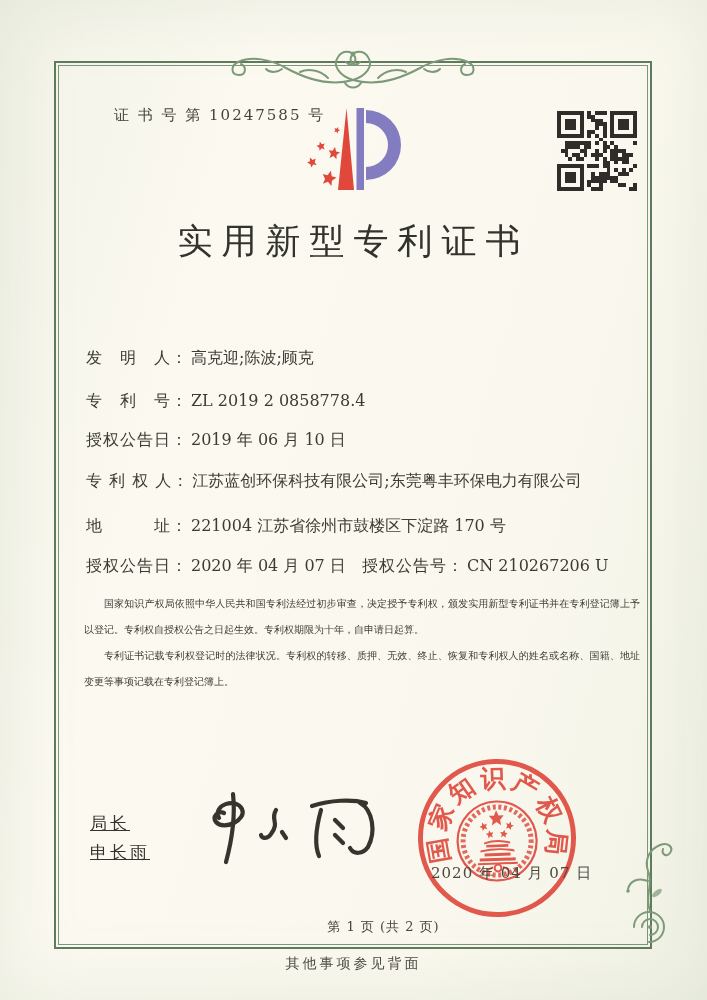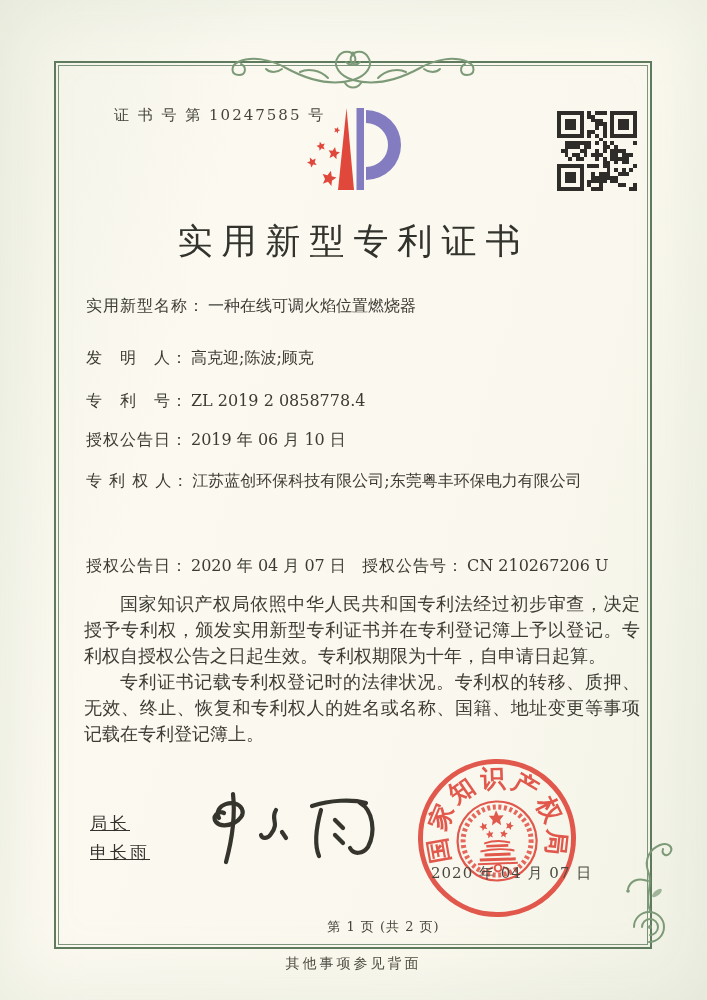--- a/index.html
+++ b/index.html
@@ -15,21 +15,21 @@
   .frame-outer{position:absolute;left:54px;top:61px;width:594px;height:884px;
     border:2px solid var(--frame-green,#5f7b5e);}
   .frame-inner{position:absolute;inset:2px;border:1px solid var(--frame-green,#5f7b5e);opacity:.8;}
   .cert-no{left:86px;top:106px;font-size:15px;letter-spacing:2px;color:#45443c;margin-left:28px;}
   .title{left:0;top:218px;width:100%;text-align:center;font-size:35px;font-weight:400;
     letter-spacing:9px;color:#33332d;}
   .frow{position:absolute;left:86px;white-space:nowrap;font-size:16px;}
   .flabel{letter-spacing:1px;}
   .fvalue{margin-left:3px;}
   .fcol2{position:absolute;left:276px;top:0;white-space:nowrap;text-align:center;}
-  .paras{left:84px;top:591px;width:556px;font-size:18px;line-height:26px;color:#3e3d35;text-align:justify;}
+  .paras{left:84px;top:591px;width:556px;font-size:10px;line-height:26px;color:#3e3d35;text-align:justify;}
   .paras p{margin:0;text-indent:2em;}
   .director-label,.director-name{left:90px;font-size:17px;letter-spacing:3px;
     font-family:"DejaVu Sans","Liberation Sans",sans-serif;color:#34332d;text-decoration:underline;}
   .director-label{top:812px;}
   .director-name{top:841px;}
   .seal-wrap{left:412px;top:753px;width:170px;height:170px;opacity:.93;transform:rotate(-2deg);}
   .seal-date{left:431px;top:864px;font-size:15px;letter-spacing:1px;color:#4a4840;}
   .page-info{left:0;top:918px;width:100%;text-align:center;font-size:13px;letter-spacing:1px;color:#45443c;margin-left:30px;}
   .back-note{left:0;top:955px;width:100%;text-align:center;font-size:14px;letter-spacing:3px;color:#4c4b42;}
   svg{display:block;}
@@ -305,34 +305,34 @@
       <rect x="6" y="20" width="1" height="1"></rect>
       <rect x="9" y="20" width="1" height="1"></rect>
       <rect x="10" y="20" width="1" height="1"></rect>
       <rect x="11" y="20" width="1" height="1"></rect>
       <rect x="19" y="20" width="1" height="1"></rect>
       <rect x="20" y="20" width="1" height="1"></rect>
     </svg>
 
   <div class="abs title">实用新型专利证书</div>
 
-  <div class="frow" style="top:296px">
-    <span class="flabel">实用新型名称：</span><span class="fvalue">一种在线可调火焰位置燃烧器</span>
-  </div>
   <div class="frow" style="top:348px">
     <span class="flabel">发　明　人：</span><span class="fvalue">高克迎;陈波;顾克</span>
   </div>
   <div class="frow" style="top:391px">
     <span class="flabel">专　利　号：</span><span class="fvalue">ZL 2019 2 0858778.4</span>
   </div>
   <div class="frow" style="top:430px">
     <span class="flabel">授权公告日：</span><span class="fvalue">2019 年 06 月 10 日</span>
   </div>
   <div class="frow" style="top:471px">
     <span class="flabel">专 利 权 人：</span><span class="fvalue">江苏蓝创环保科技有限公司;东莞粤丰环保电力有限公司</span>
+  </div>
+  <div class="frow" style="top:516px">
+    <span class="flabel">地　　　址：</span><span class="fvalue">221004 江苏省徐州市鼓楼区下淀路 170 号</span>
   </div>
   <div class="frow" style="top:556px">
     <span class="flabel">授权公告日：</span><span class="fvalue">2020 年 04 月 07 日</span>
     <span class="fcol2">
       <span class="flabel">授权公告号：</span><span class="fvalue">CN 210267206 U</span>
     </span>
   </div>
 
   <div class="abs paras">
     <p>国家知识产权局依照中华人民共和国专利法经过初步审查，决定授予专利权，颁发实用新型专利证书并在专利登记簿上予以登记。专利权自授权公告之日起生效。专利权期限为十年，自申请日起算。</p>

